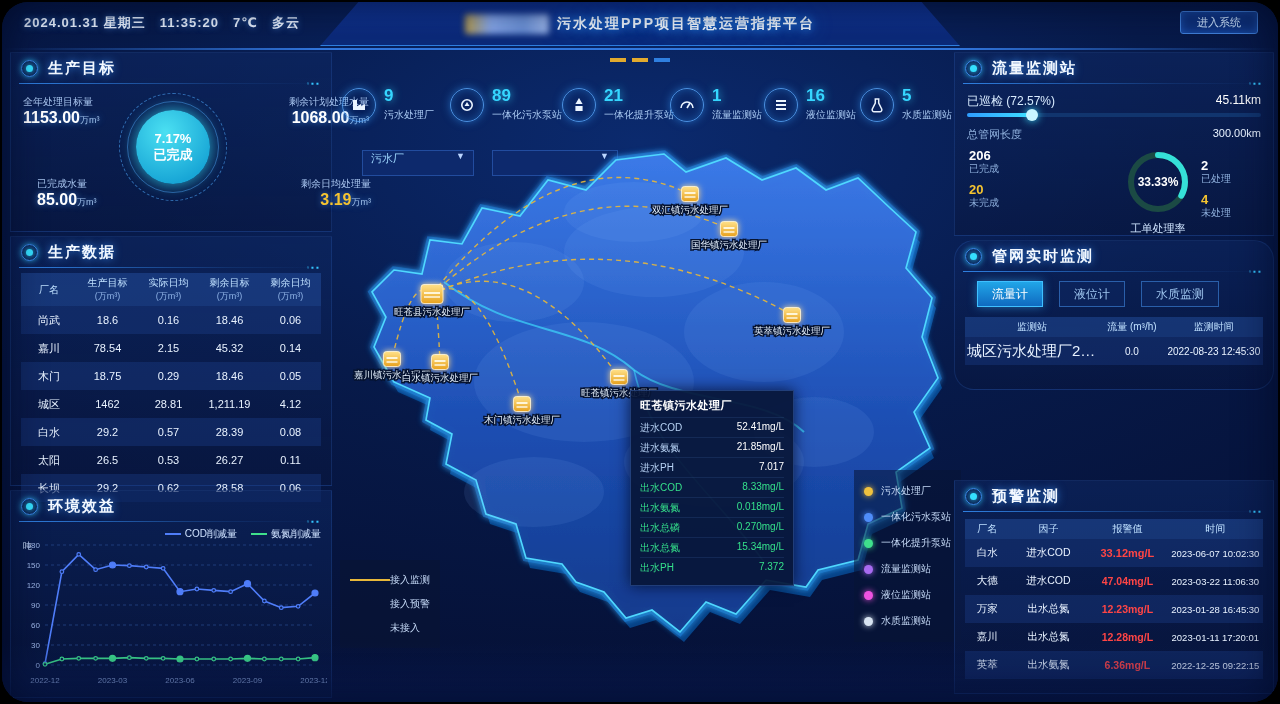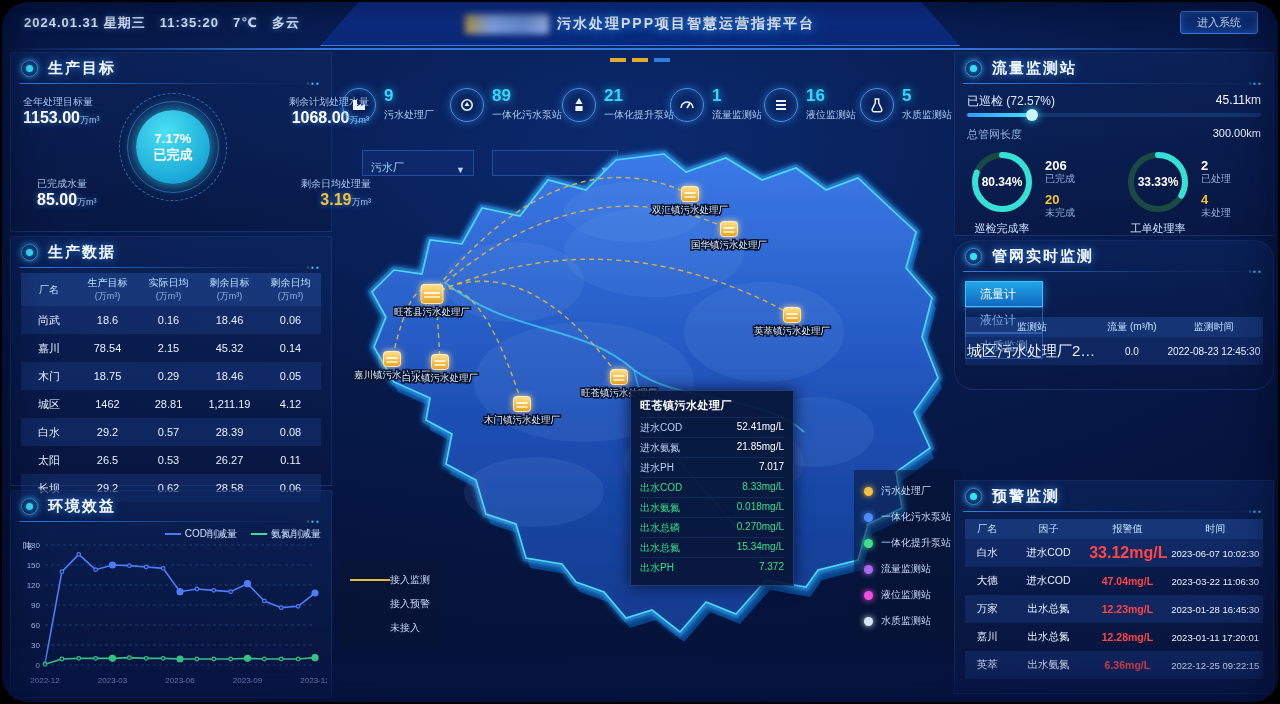--- a/index.html
+++ b/index.html
@@ -69,21 +69,21 @@
   .legend i { display:inline-block; width:16px; height:2px; margin-right:4px; vertical-align:middle; }
 
   
   .stat-item { position:absolute; display:flex; gap:8px; align-items:flex-start; }
   .stat-ico { width:34px; height:34px; border-radius:50%; border:1px solid rgba(90,170,255,.8); flex:none;
     display:flex; align-items:center; justify-content:center; box-shadow:0 0 8px rgba(53,160,255,.5), inset 0 0 8px rgba(53,160,255,.35); }
   .stat-txt b { display:block; color:#35d6ff; font-size:17px; line-height:16px; text-shadow:0 0 8px rgba(53,214,255,.8); }
   .stat-txt span { color:#a9c9f2; font-size:10px; white-space:nowrap; }
 
   .dropdown { position:absolute; height:26px; background:rgba(14,42,110,.85); border:1px solid rgba(60,120,220,.45);
-    color:#9fd8ff; font-size:11px; display:flex; align-items:flex-end; padding:0 8px; cursor:pointer; }
+    color:#9fd8ff; font-size:11px; display:flex; align-items:flex-start; padding:0 8px; cursor:pointer; }
   .dropdown .chev { margin-left:auto; color:#bcd6ff; font-size:9px; }
 
   
   #map-box { position:absolute; left:332px; top:130px; width:626px; height:560px; }
   .node-label { fill:#e6f2ff; font-size:9.5px; paint-order:stroke; stroke:#061330; stroke-width:3px; text-anchor:middle; }
 
   
   #popup { position:absolute; left:296px; top:258px; width:164px; background:rgba(7,21,56,.93);
     border:1px solid rgba(90,150,255,.3); box-shadow:0 0 14px rgba(0,10,40,.8); padding:7px 9px 8px; }
   #popup h4 { color:#fff; font-size:11px; margin-bottom:4px; letter-spacing:.5px;}
@@ -112,21 +112,21 @@
     background:#c9f6ff; box-shadow:0 0 8px #3fe0ff; }
   .g-group { position:absolute; display:flex; gap:10px; align-items:center; }
   .g-wrap { text-align:center; }
   .g-cap { color:#cfe4ff; font-size:11px; margin-top:2px; white-space:nowrap;}
   .g-stats div.vs { font-size:13px; font-weight:bold; color:#fff; line-height:13px;}
   .g-stats div.vs.yellow { color:#f5c430; }
   .g-stats div.ls { font-size:10px; color:#8fb0dd; margin-bottom:7px; }
   .donut-txt { fill:#fff; font-size:12px; font-weight:bold; }
 
   
-  .tabs { position:absolute; left:10px; top:40px; display:flex; gap:0;flex-direction:column; }
+  .tabs { position:absolute; left:22px; top:40px; display:flex; gap:16px; }
   .tab { height:26px; padding:0 14px; line-height:24px; font-size:12px; color:#9fc6ef;
     border:1px solid #2a5faa; background:rgba(14,40,100,.5); cursor:pointer; }
   .tab.active { background:linear-gradient(180deg,#21a6e8,#0f6ac0); color:#fff; border-color:#3fc0ff;
     box-shadow:0 0 10px rgba(53,180,255,.5); }
 
   .tbl-wrap { position:absolute; left:10px; right:10px; }
   .ell { overflow:hidden; text-overflow:ellipsis; white-space:nowrap; }
   .bottom-glow { position:absolute; left:0; right:0; bottom:0; height:60px; pointer-events:none;
     background:linear-gradient(180deg,rgba(5,10,30,0),rgba(10,30,90,.55)); }
 </style>
@@ -577,25 +577,20 @@
     <div class="slider">
       <div class="fill" id="slider-fill" style="width: 22%;"></div>
           <div class="thumb" id="slider-thumb" style="left: calc(22% - 6px);"></div>
     </div>
     <div class="insp-row sub" style="top:74px;">
       <span class="a">总管网长度</span>
       <span class="b">300.00km</span>
     </div>
     <div id="gauges">
           <div class="g-group" style="left: 14px; top: 96px;">
-            <div class="g-wrap"><svg width="66" height="66">
-                <circle cx="33" cy="33" r="27" fill="none" stroke="#1b4a44" stroke-width="6"></circle>
-                <circle cx="33" cy="33" r="27" fill="none" stroke="#35e0d8" stroke-width="6" stroke-dasharray="136.29359904627813 169.64600329384882" stroke-linecap="round" transform="rotate(-90 33 33)"></circle>
-                <text x="33" y="37" class="donut-txt" text-anchor="middle">80.34%</text>
-              </svg><div class="g-cap">巡检完成率</div></div>
             <div class="g-stats">
               <div class="vs">206</div>
               <div class="ls">已完成</div>
               <div class="vs yellow">20</div>
               <div class="ls">未完成</div>
             </div>
           </div>
           <div class="g-group" style="left: 170px; top: 96px;">
             <div class="g-wrap"><svg width="66" height="66">
                 <circle cx="33" cy="33" r="27" fill="none" stroke="#1b4a44" stroke-width="6"></circle>
@@ -658,21 +653,21 @@
                 <th style="width:15%">厂名</th>
                 <th style="width:26%">因子</th>
                 <th style="width:27%">报警值</th>
                 <th style="width:32%">时间</th>
               </tr>
             </thead>
             <tbody>
               <tr class="odd">
                 <td style="font-size: 10.5px;">白水</td>
                 <td style="font-size: 10.5px;">进水COD</td>
-                <td class="red" style="font-size: 16px;">33.12mg/L</td>
+                <td class="red" style="font-size: 11px;">33.12mg/L</td>
                 <td style="font-size: 9.5px;">2023-06-07 10:02:30</td>
               </tr>
               <tr class="">
                 <td style="font-size: 10.5px;">大德</td>
                 <td style="font-size: 10.5px;">进水COD</td>
                 <td class="red" style="font-size: 10.5px;">47.04mg/L</td>
                 <td style="font-size: 9.5px;">2023-03-22 11:06:30</td>
               </tr>
               <tr class="odd">
                 <td style="font-size: 10.5px;">万家</td>

